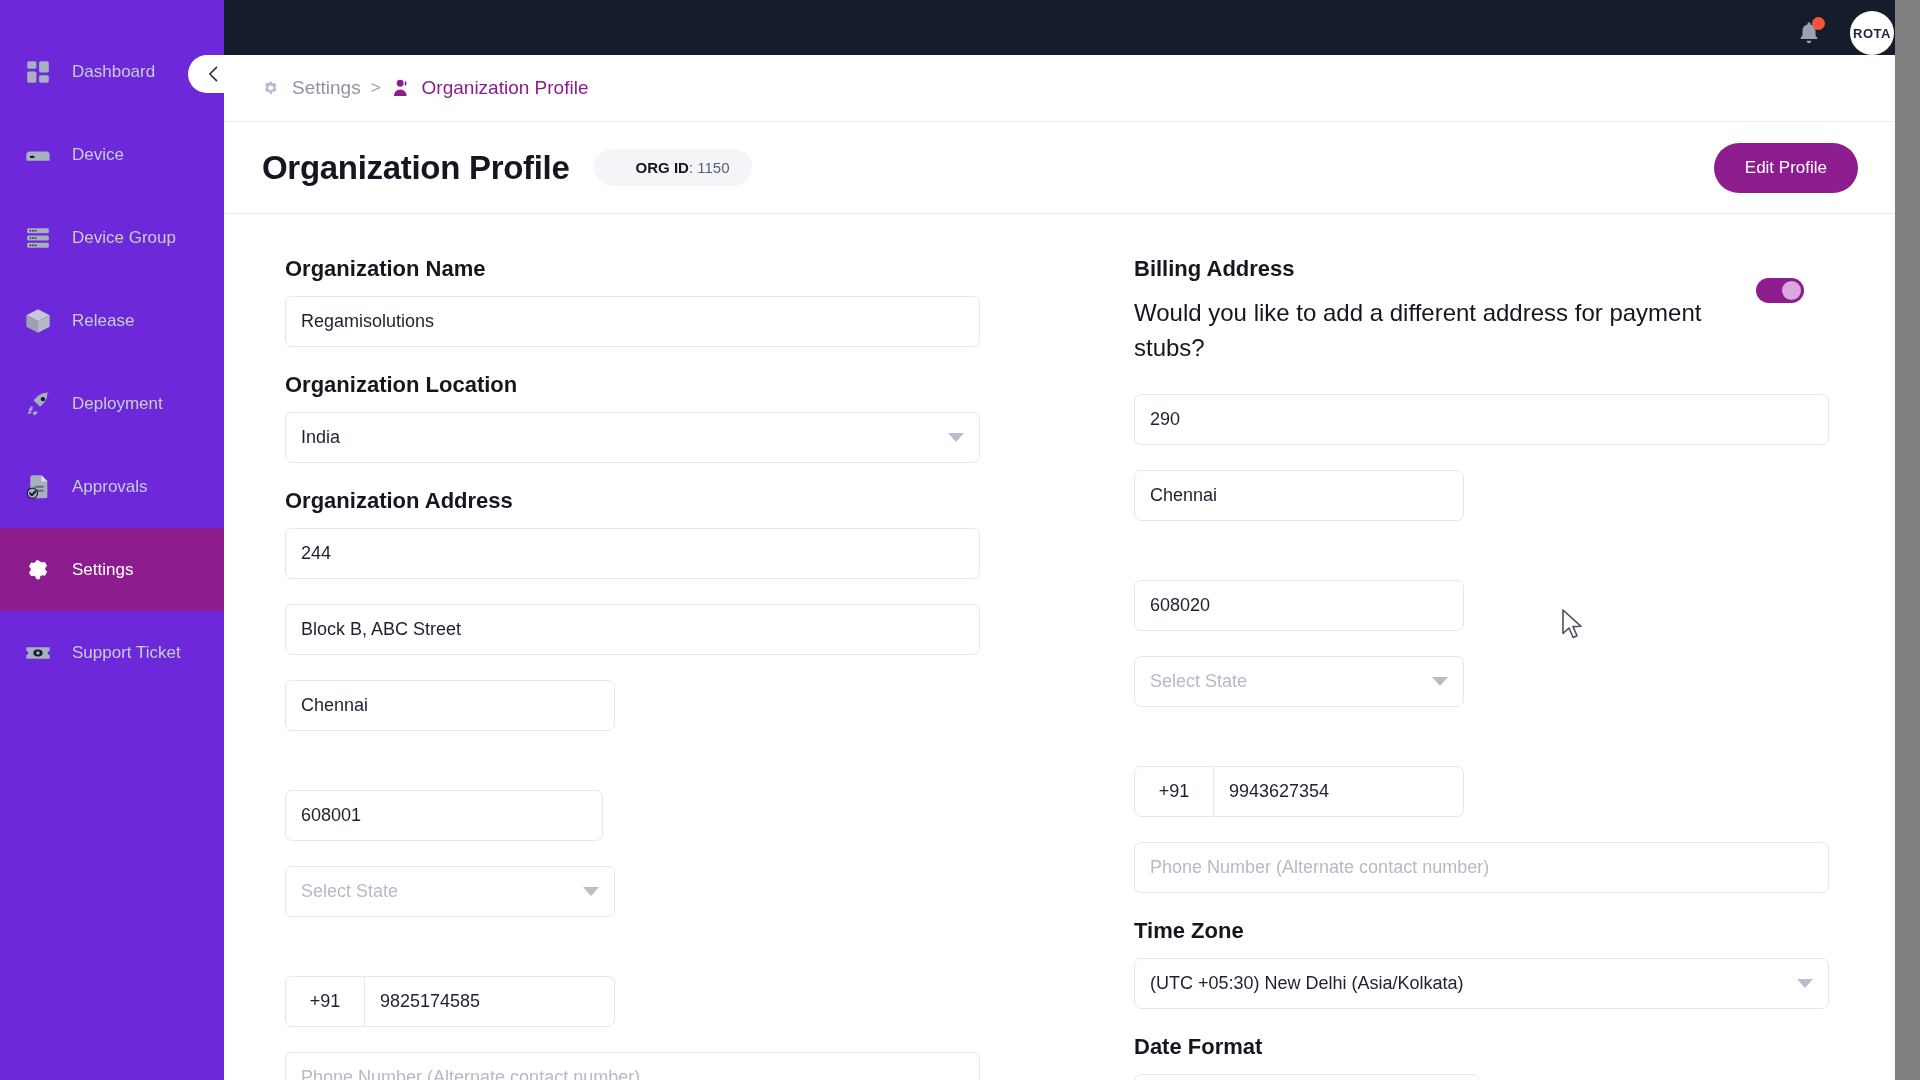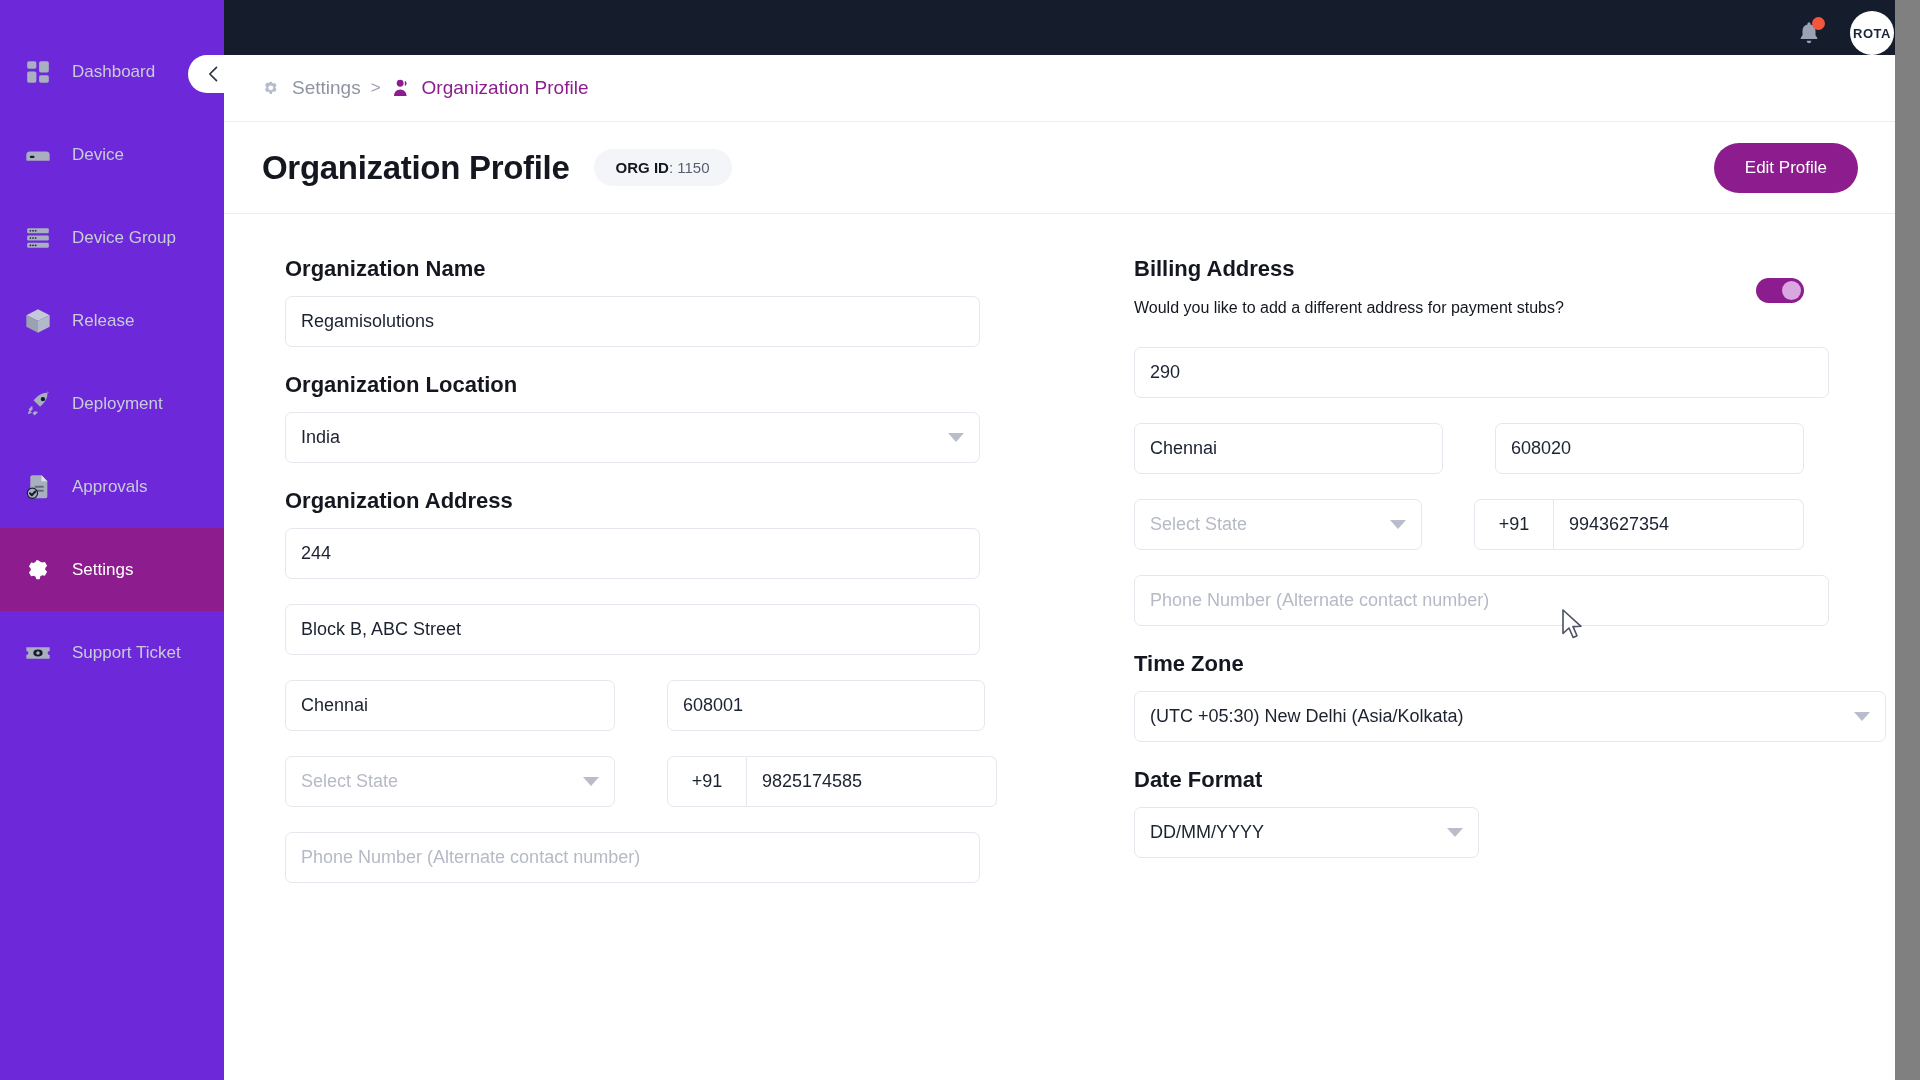--- a/index.html
+++ b/index.html
@@ -80,62 +80,62 @@
 
   .page-head {
     height:92px; display:flex; align-items:center; padding:0 38px 0 38px;
     border-bottom:1px solid #ececf1;
   }
   .page-title { font-size:33px; font-weight:bold; color:#14171f; letter-spacing:-.3px; }
   .org-badge {
     margin-left:24px; background:#f4f5f8; border-radius:22px;
     padding:10px 22px; font-size:15px; color:#585f70;
   }
-  .org-badge b { color:#14171f; font-weight:bold; }
+  .org-badge b { color:#14171f; font-weight:bold;margin-left:20px; }
   .edit-btn {
     margin-left:auto; background:#8d1d8f; color:#ffffff;
     border:none; border-radius:26px; padding:15px 31px;
     font-size:17px; cursor:pointer; font-family:inherit;
   }
 
   .cols { display:flex; padding:42px 0 0 0; }
   .col-left  { width:820px; padding-left:61px; }
   .col-right { width:760px; padding-left:90px; }
 
   .fld-label { font-size:22px; font-weight:bold; color:#14171f; margin-bottom:14px; }
-  .fld-sub   { font-size:16px; color:#14171f; line-height:1.45; max-width:580px; }
+  .fld-sub   { font-size:24px; color:#14171f; line-height:1.45; max-width:580px; }
 
   .input {
     width:695px; height:51px; border:1px solid #e6e7ee; border-radius:7px;
     background:#fff; display:flex; align-items:center; padding:0 15px;
     font-size:18px; color:#1b2230; margin-bottom:25px; cursor:text;
   }
   .input.ph { color:#b6bac6; }
   .input.sel { justify-content:space-between; cursor:pointer; }
   .caret { width:0; height:0; border-left:8px solid transparent; border-right:8px solid transparent; border-top:9px solid #b9bdc9; }
 
-  .row { display:flex; gap:52px; }
+  .row { display:flex; gap:34px;flex-direction:column; }
   .input.half { width:330px; }
   .input.half-r { width:318px; }
 
   .phone-group { display:flex; margin-bottom:25px; }
   .cc {
     width:80px; height:51px; border:1px solid #e6e7ee; border-radius:7px 0 0 7px;
     display:flex; align-items:center; justify-content:center; font-size:18px; color:#1b2230;
   }
   .pnum {
     width:250px; height:51px; border:1px solid #e6e7ee; border-left:none; border-radius:0 7px 7px 0;
     display:flex; align-items:center; padding:0 15px; font-size:18px; color:#1b2230; cursor:text;
   }
 
   
   .col-right .input { width:695px; }
   .col-right .input.half { width:330px; }
   .col-right .pnum { width:250px; }
-  .col-right .input.tz { width:752px; }
+  .col-right .input.tz { width:695px; }
   .col-right .input.df { width:345px;gap:43px; }
 
   .billing-head { display:flex; align-items:flex-start; }
   .toggle {
     margin-left:auto; margin-top:22px; width:48px; height:25px; border-radius:13px;
     background:#8d1d8f; position:relative; cursor:pointer; flex:0 0 48px;
   }
   .toggle .knob {
     position:absolute; top:3px; right:3px; width:19px; height:19px; border-radius:50%;
     background:#d9a8e0;

